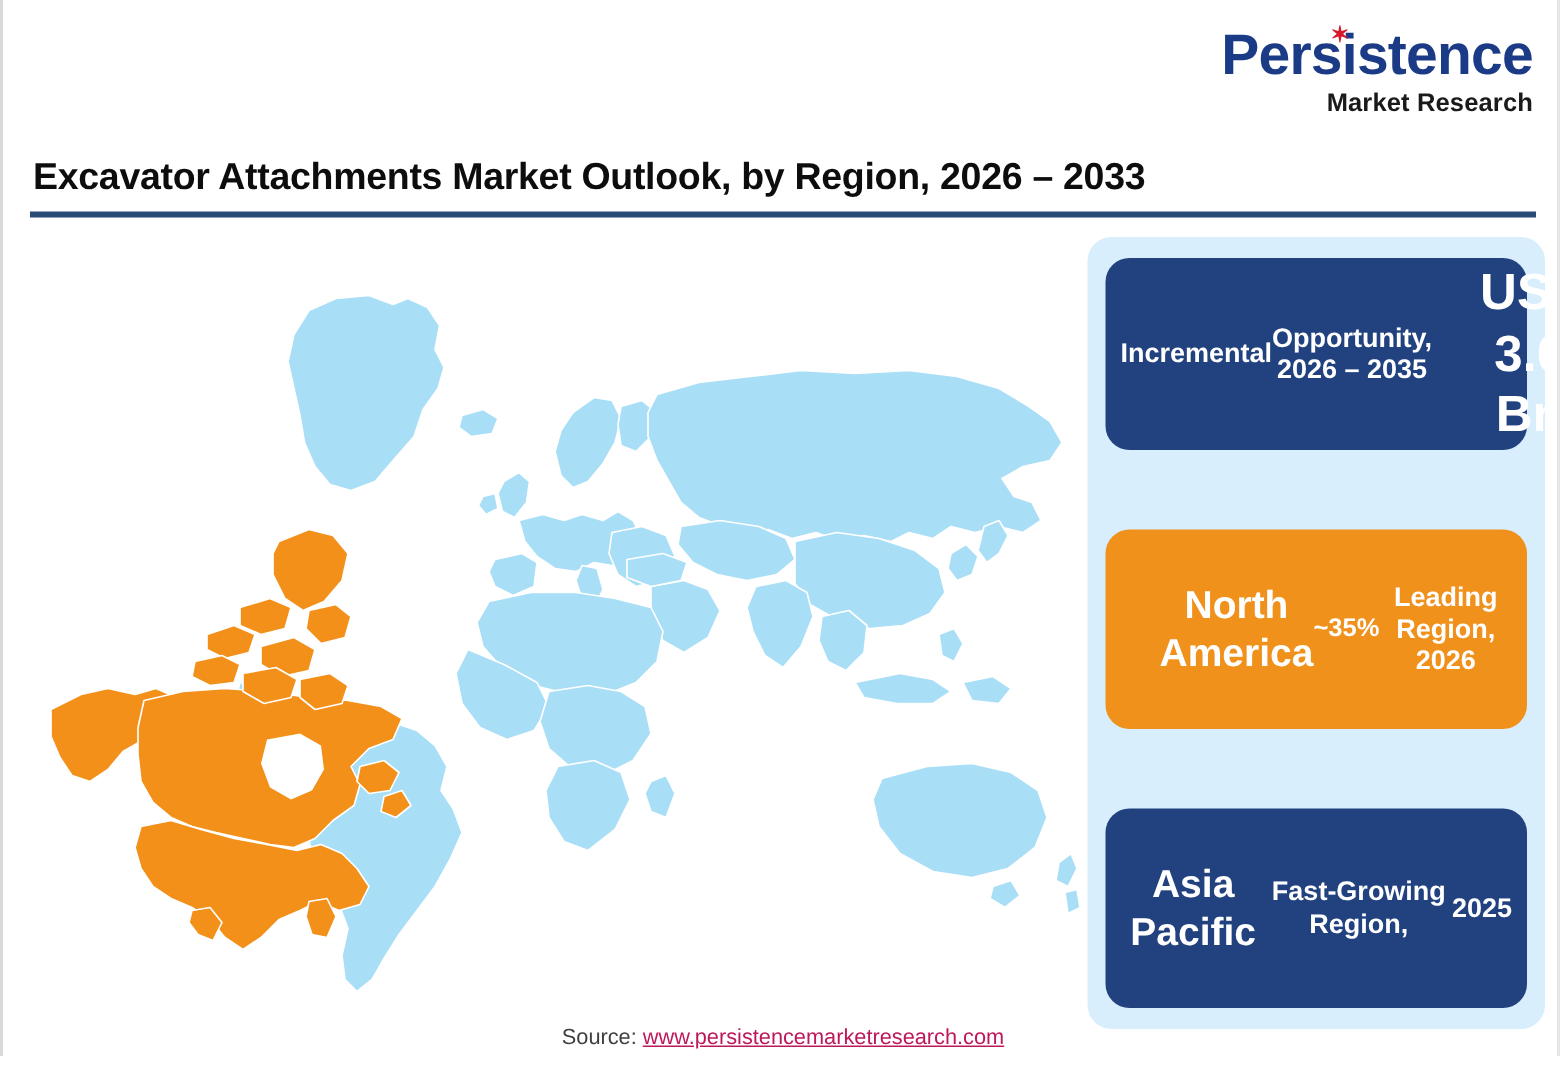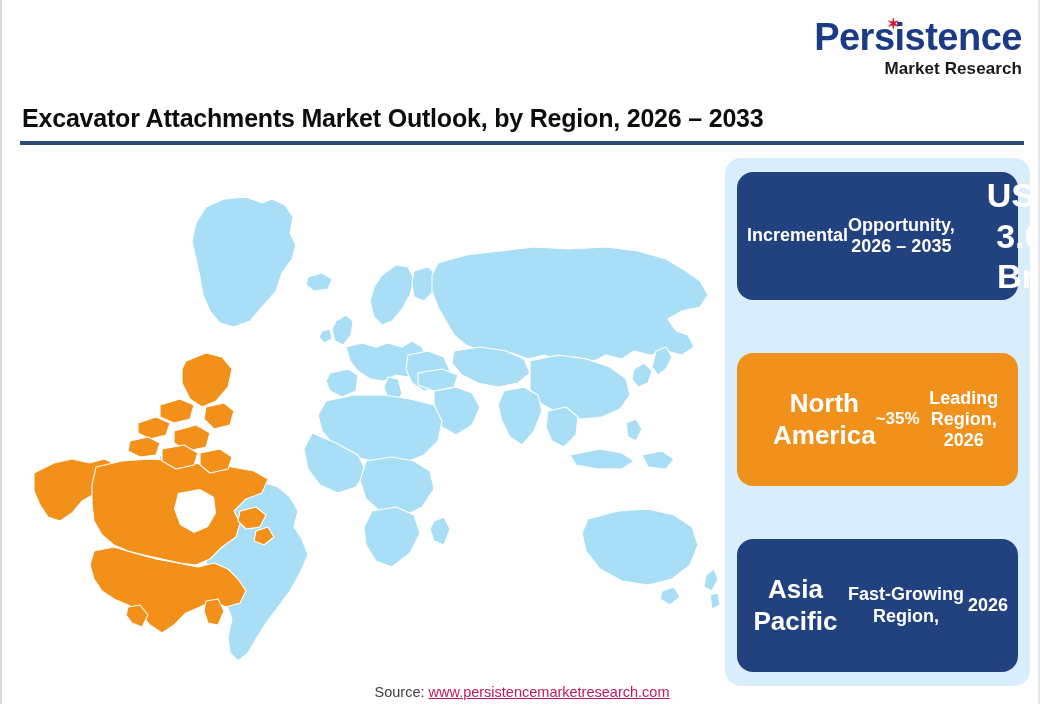--- a/index.html
+++ b/index.html
@@ -313,21 +313,21 @@
 
     <div class="card card-orange card-2">
       <div class="line-xl">North America</div>
       <div class="line-med">~35%</div>
       <div class="line-sm">Leading Region, 2026</div>
     </div>
 
     <div class="card card-blue card-3">
       <div class="line-xl">Asia Pacific</div>
       <div class="line-sm">Fast-Growing Region,</div>
-      <div class="line-sm">2026</div>
+      <div class="line-sm">2025</div>
     </div>
 
   </div>
 
   <div class="footer">
     <span>Source: </span><a href="#">www.persistencemarketresearch.com</a>
   </div>
 
 </div>
 

